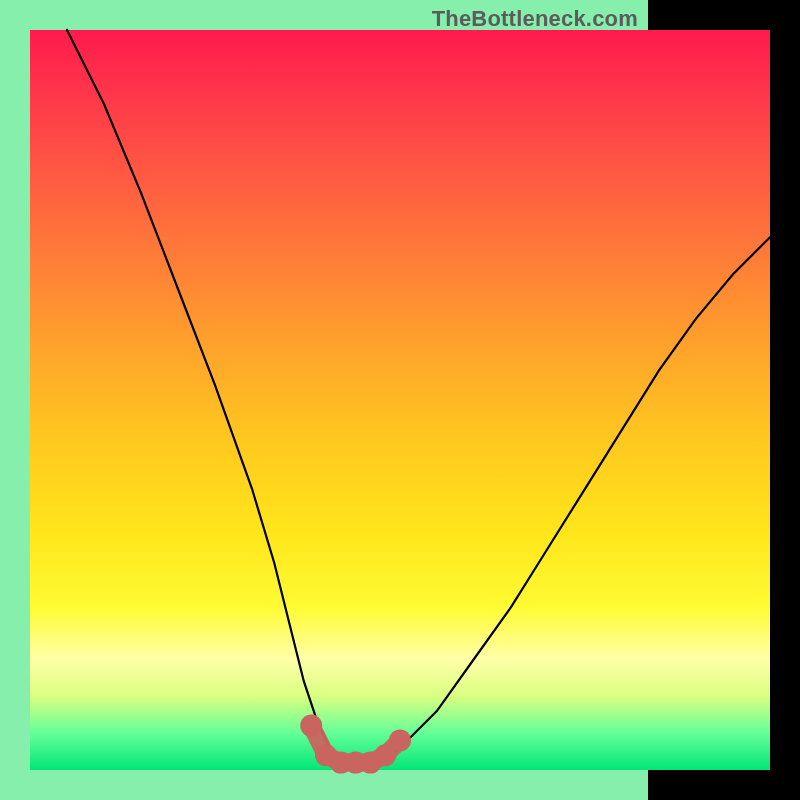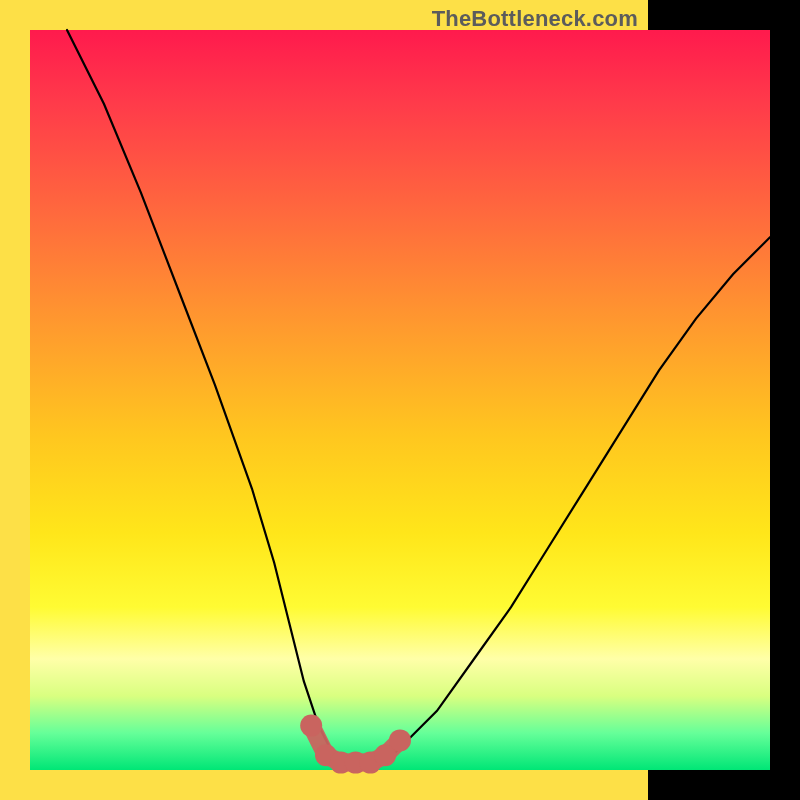--- a/index.html
+++ b/index.html
@@ -1,21 +1,21 @@
 <!DOCTYPE html>
 <html><head>
 <meta charset="utf-8">
 <style>
   * { margin: 0; padding: 0; box-sizing: border-box; }
   html, body { width: 800px; height: 800px; overflow: hidden; background: #000; }
   .frame {
     position: relative;
     width: 648px;
     height: 800px;
-    background: #fde047;
+    background: #86efac;
   }
   .plot-area {
     position: absolute;
     left: 30px;
     top: 30px;
     width: 740px;
     height: 740px;
     background: linear-gradient(to bottom,
       #ff1a4d 0%,
       #ff3b4a 10%,

